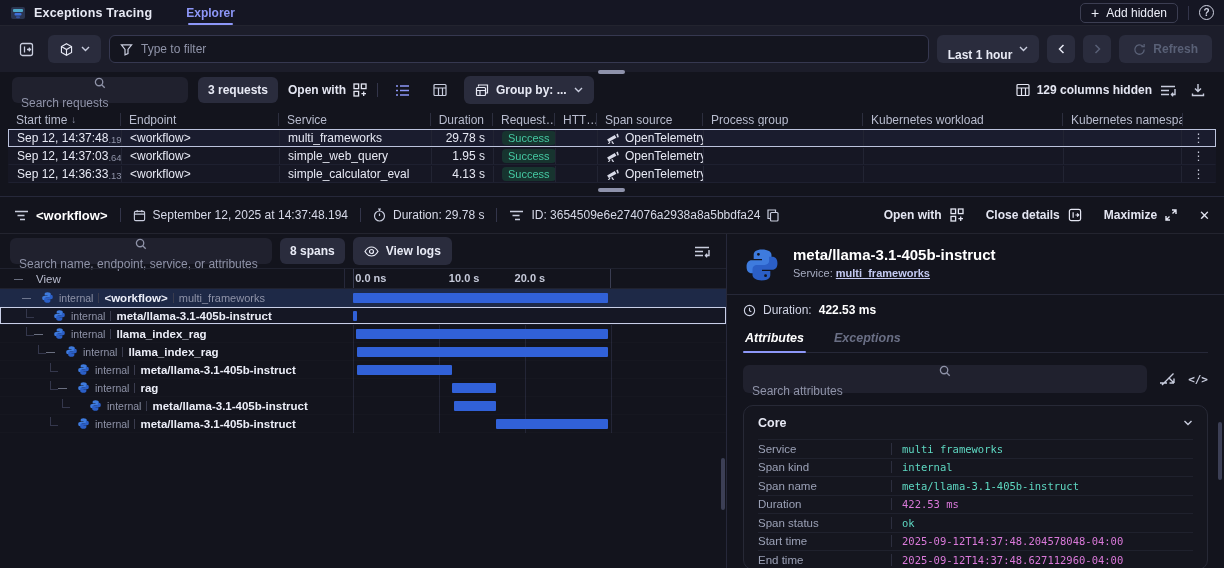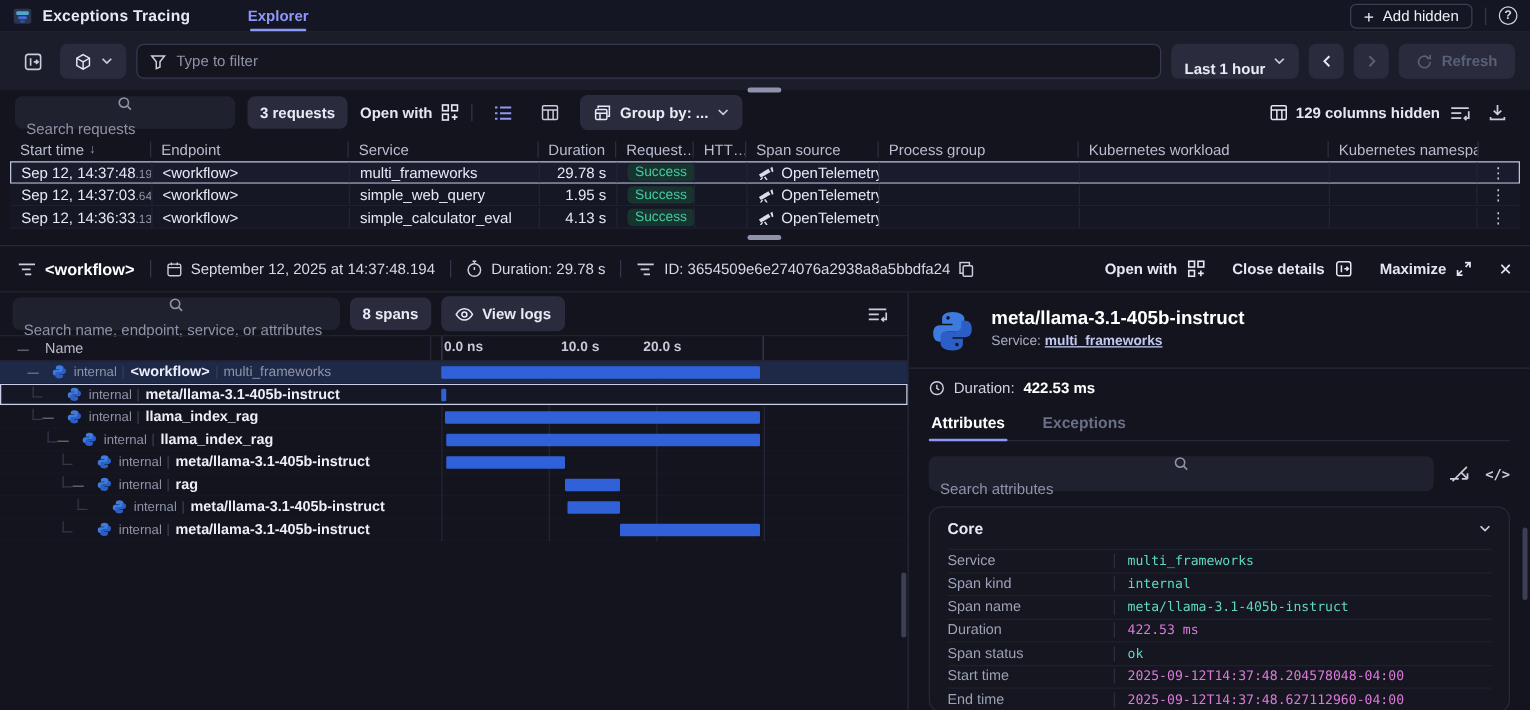--- a/index.html
+++ b/index.html
@@ -5,21 +5,21 @@
   * { box-sizing: border-box; margin: 0; padding: 0; }
   html,body { background:#0b0c12; }
   body { font-family:"Liberation Sans", sans-serif; color:#e7e9f4; }
   .app { position:relative; width:1224px; height:568px; background:#13141d; overflow:hidden; }
 
   
   .topbar { height:26px; background:#151623; border-bottom:1px solid #23242f;
             display:flex; align-items:stretch; padding:0 10px; }
   .topbar .brand { display:flex; align-items:center; gap:8px; }
   .app-title { font-size:12.5px; font-weight:bold; letter-spacing:.2px; }
-  .nav-tab { display:flex; align-items:center; margin-left:44px; padding:0 2px;
+  .nav-tab { display:flex; align-items:center; margin-left:32px; padding:0 2px;
              font-size:12px; font-weight:bold; color:#8d97f8; position:relative; cursor:pointer; }
   .nav-tab::after { content:""; position:absolute; left:4px; right:4px; bottom:0; height:2px; background:#8d97f8; border-radius:2px; }
   .topbar-right { margin-left:auto; display:flex; align-items:center; gap:10px; }
   .btn-outline { display:flex; align-items:center; gap:7px; height:20px; padding:0 10px;
                  border:1px solid #3c3e52; border-radius:5px; font-size:12px; color:#eceef8; cursor:pointer; }
   .vdiv { width:1px; height:14px; background:#33354a; }
   .help-circle { width:15px; height:15px; border:1.4px solid #d0d3e2; border-radius:50%;
                  display:flex; align-items:center; justify-content:center; font-size:10px; font-weight:bold; color:#d0d3e2; cursor:pointer; }
 
   
@@ -105,21 +105,21 @@
   
   .span-panel { flex:1; padding:12px 16px 0 16px; position:relative; overflow:hidden; }
   .span-head { display:flex; gap:12px; align-items:flex-start; }
   .span-title { font-size:15px; font-weight:bold; color:#fff; }
   .span-service { font-size:11px; color:#a7acc0; margin-top:4px; }
   .span-service a { color:#c3c9f2; font-weight:bold; text-decoration:underline; cursor:pointer; }
   .panel-div { height:1px; background:#262838; margin:10px -16px 0 -16px; }
   .duration-row { display:flex; align-items:center; gap:7px; margin-top:8px; font-size:12px; color:#cfd3e4; }
   .duration-row b { color:#fff; }
   .tabs { display:flex; gap:26px; margin-top:10px; border-bottom:1px solid #262838; }
-  .tab { padding:4px 2px 7px 2px; font-size:12.5px; font-weight:bold; color:#6a6f85; position:relative; cursor:pointer; }
+  .tab { padding:4px 2px 7px 2px; font-size:12.5px; font-weight:bold; color:#6a6f85; position:relative; cursor:pointer;font-style:italic; }
   .tab.active { color:#fff; }
   .tab.active::after { content:""; position:absolute; left:0; right:0; bottom:-1px; height:2px; background:#8d97f8; border-radius:2px; }
   .attr-search-row { display:flex; align-items:center; gap:12px; margin-top:12px; }
   .search-box.w-attrs { flex:1; height:28px; }
   .code-glyph { font-family:"DejaVu Sans Mono", monospace; font-size:11px; font-weight:bold; color:#c9cdde; cursor:pointer; }
   .attr-card { margin-top:12px; background:#15161f; border:1px solid #272936; border-radius:10px; padding:0 14px; }
   .attr-card-head { height:33px; display:flex; align-items:center; justify-content:space-between; cursor:pointer; }
   .attr-card-head .t { font-size:12.5px; font-weight:bold; }
   .attr-row { display:flex; align-items:center; height:18.5px; border-top:1px solid #1f212d; }
   .attr-key { width:133px; flex:none; font-size:11.5px; color:#9ba1b6; }
@@ -466,21 +466,21 @@
             <svg width="16" height="13" viewBox="0 0 16 13" fill="none" stroke="#c9cdde" stroke-width="1.4">
                 <path d="M1 2.5h14M1 6.5h8M1 10.5h8M15 5v5.5h-3.5"></path>
                 <path d="M13.2 8.8l-1.7 1.7 1.7 1.7"></path>
               </svg>
           </div>
         </div>
 
         <div class="wf-header">
           <div class="wf-name-col">
             <span class="wf-dash">—</span>
-            <span>Name</span>
+            <span>View</span>
           </div>
           <div class="wf-time-col">
               <span class="axis-tick" style="left:2.694240837696335%;">0.0 ns</span>
               <span class="axis-tick" style="left:22.007329842931938%;margin-left:20px;">10.0 s</span>
               <span class="axis-tick" style="left:44.52041884816754%;">20.0 s</span>
               <span class="axis-mark" style="left:2.094240837696335%;"></span>
               <span class="axis-mark" style="left:69.63350785340315%;"></span>
             </div>
         </div>
 

